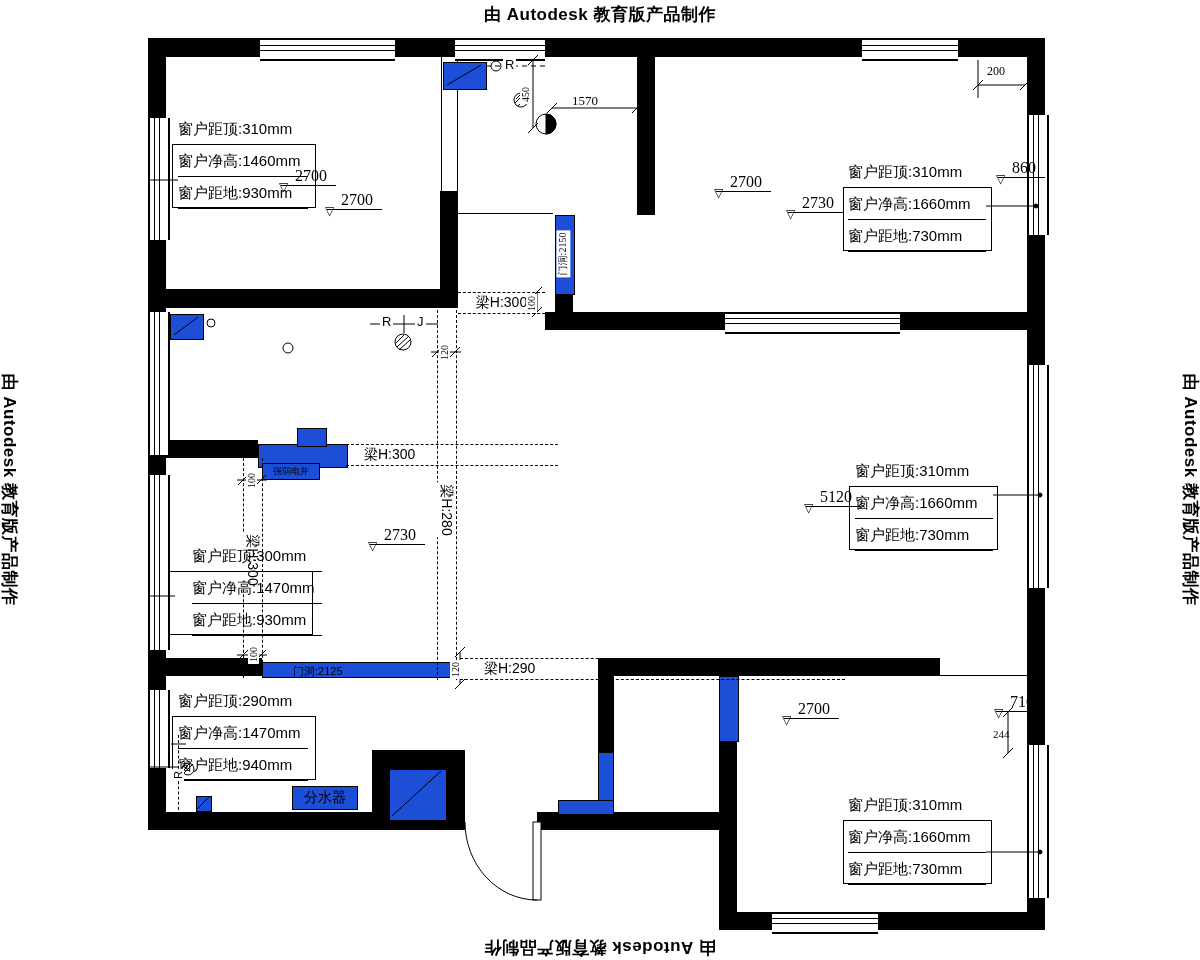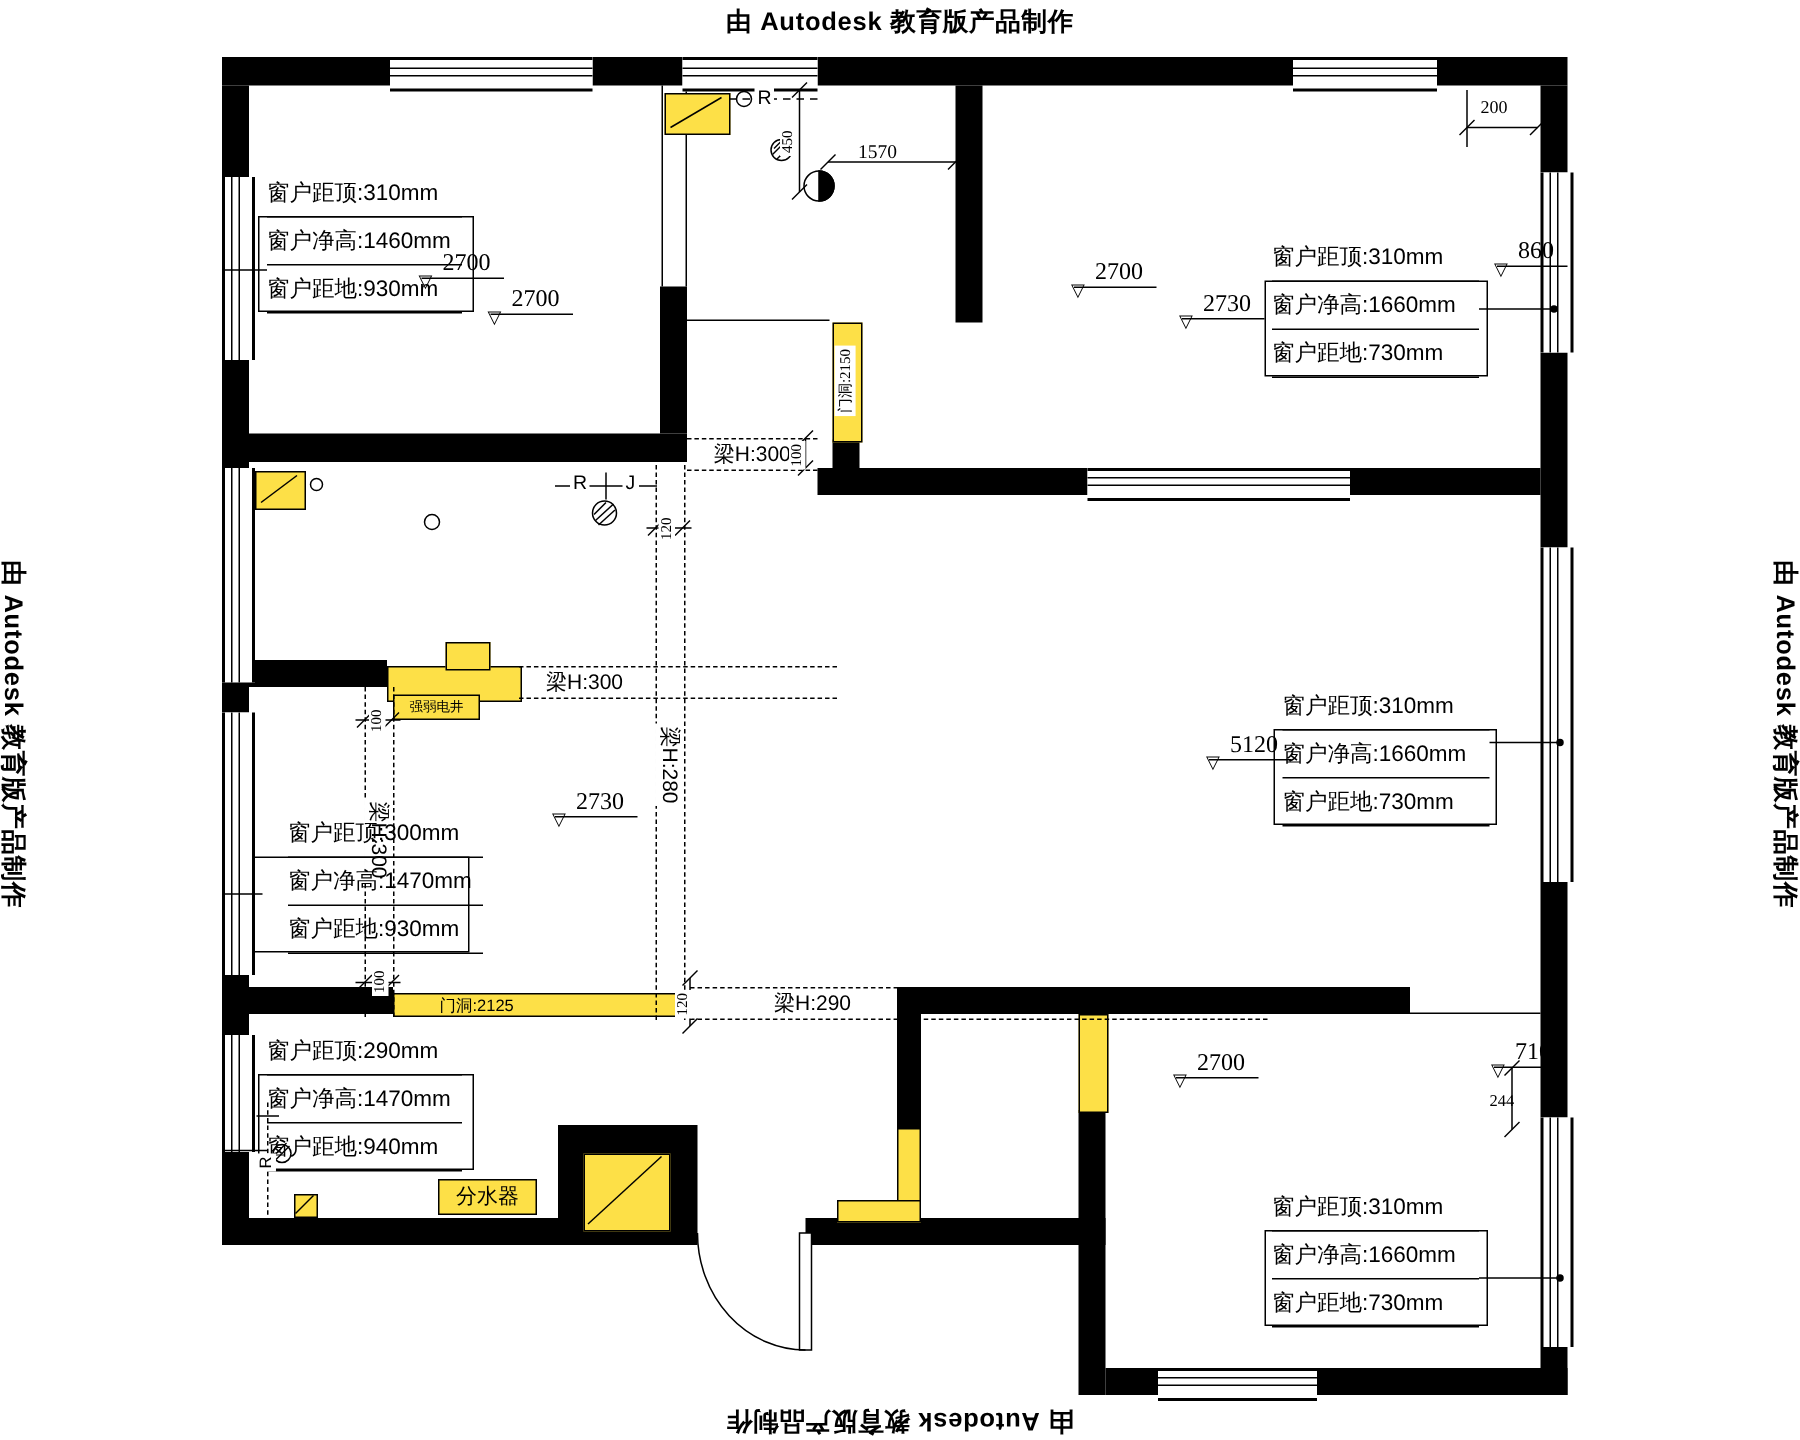--- a/index.html
+++ b/index.html
@@ -1,21 +1,21 @@
 <!DOCTYPE html>
 <html><head>
 <meta charset="utf-8">
 <style>
   html,body{margin:0;padding:0;background:#fff}
   .plan{position:relative;width:1200px;height:960px;background:#fff;overflow:hidden;
         font-family:"Liberation Sans",sans-serif;color:#000}
   .wall{position:absolute;background:#000}
   .hl{position:absolute;height:1px;background:#000}
   .vl{position:absolute;width:1px;background:#000}
-  .box{position:absolute;border:1px solid #000;background:#fde047}
+  .box{position:absolute;border:1px solid #000;background:#1d4ed8}
   .win-h{position:absolute;border-top:2px solid #000;border-bottom:2px solid #000;background:#fff}
   .win-h i{position:absolute;left:0;right:0;height:1px;background:#000}
   .win-v{position:absolute;border-left:2px solid #000;border-right:2px solid #000;background:#fff}
   .win-v i{position:absolute;top:0;bottom:0;width:1px;background:#000}
   .beam-h{position:absolute;border-top:1px dashed #000;border-bottom:1px dashed #000;display:flex;align-items:center;justify-content:center}
   .beam-v{position:absolute;border-left:1px dashed #000;border-right:1px dashed #000}
   .dash-v{position:absolute;width:0;border-left:1px dashed #000}
   .beam-lbl{font-size:14px;background:#fff;padding:0 4px;white-space:nowrap}
   .wlg{position:absolute}
   .wlg .row{height:31px;line-height:31px;border-bottom:1px solid #000;font-size:15px;white-space:nowrap;padding-right:6px}
@@ -147,21 +147,21 @@
   <div class="box" style="left:598px;top:752px;width:14px;height:60px"></div>
   <div class="box" style="left:558px;top:800px;width:54px;height:13px"></div>
 
   <div class="beam-h" style="left:458px;top:292px;width:87px;height:20px">
     <span class="beam-lbl">梁H:300</span>
     </div>
   <div class="beam-h" style="left:346px;top:444px;width:212px;height:20px;justify-content:flex-start">
     <span class="beam-lbl" style="margin-left:14px">梁H:300</span>
     </div>
   <div class="beam-h" style="left:460px;top:658px;width:385px;height:20px;justify-content:flex-start">
-    <span class="beam-lbl" style="margin-left:52px">梁H:290</span>
+    <span class="beam-lbl" style="margin-left:20px">梁H:290</span>
     </div>
   <div class="beam-v" style="left:243px;top:458px;width:18px;height:220px"></div>
   <div class="vtext cw" style="left:243px;top:500px;width:18px;height:120px">
       <span>梁H:300</span>
     </div>
   <div class="beam-v" style="left:437px;top:310px;width:18px;height:370px"></div>
   <div class="vtext cw" style="left:437px;top:450px;width:18px;height:120px">
       <span>梁H:280</span>
     </div>
   <div class="dash-v" style="left:178px;top:735px;height:80px"></div>

